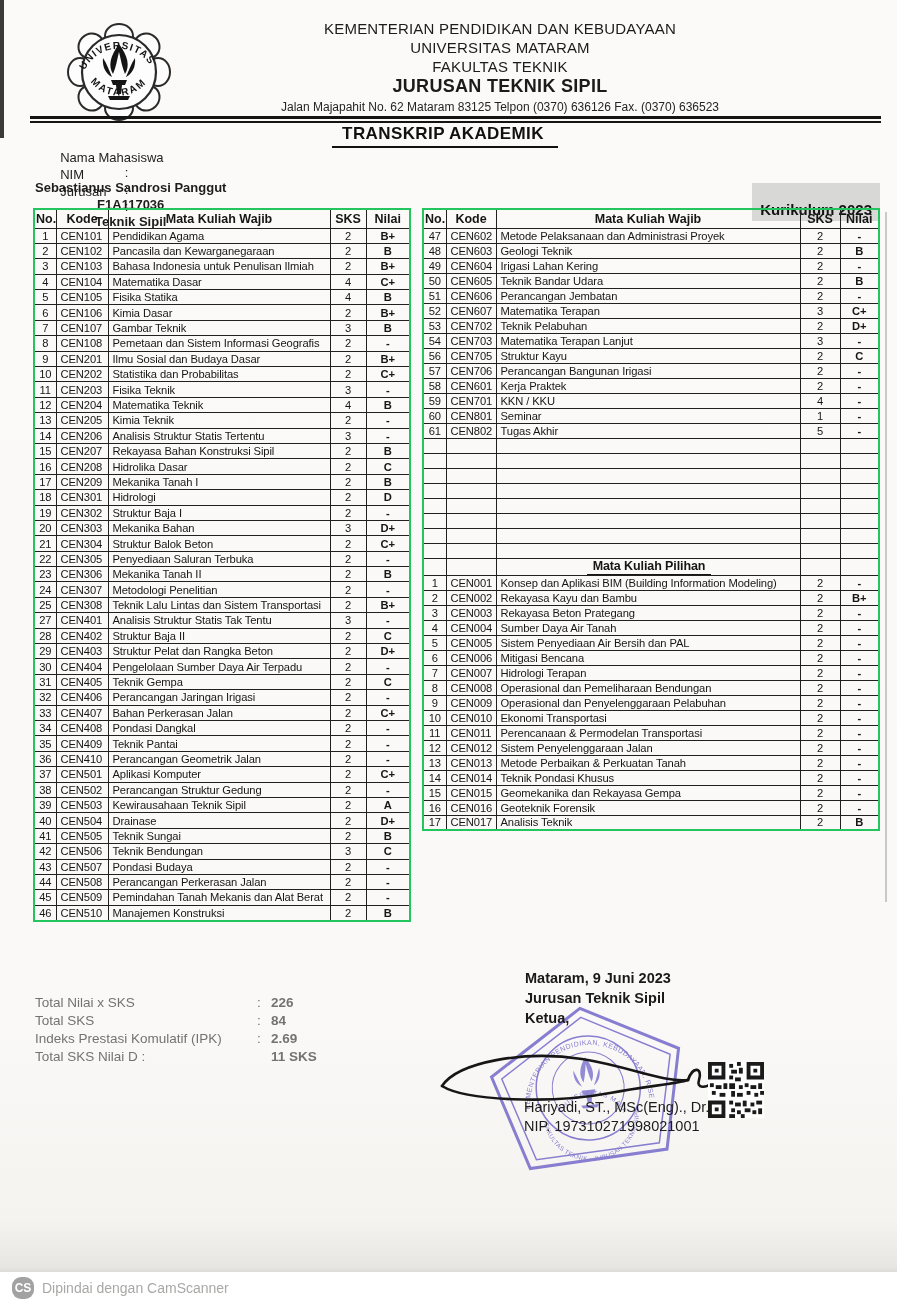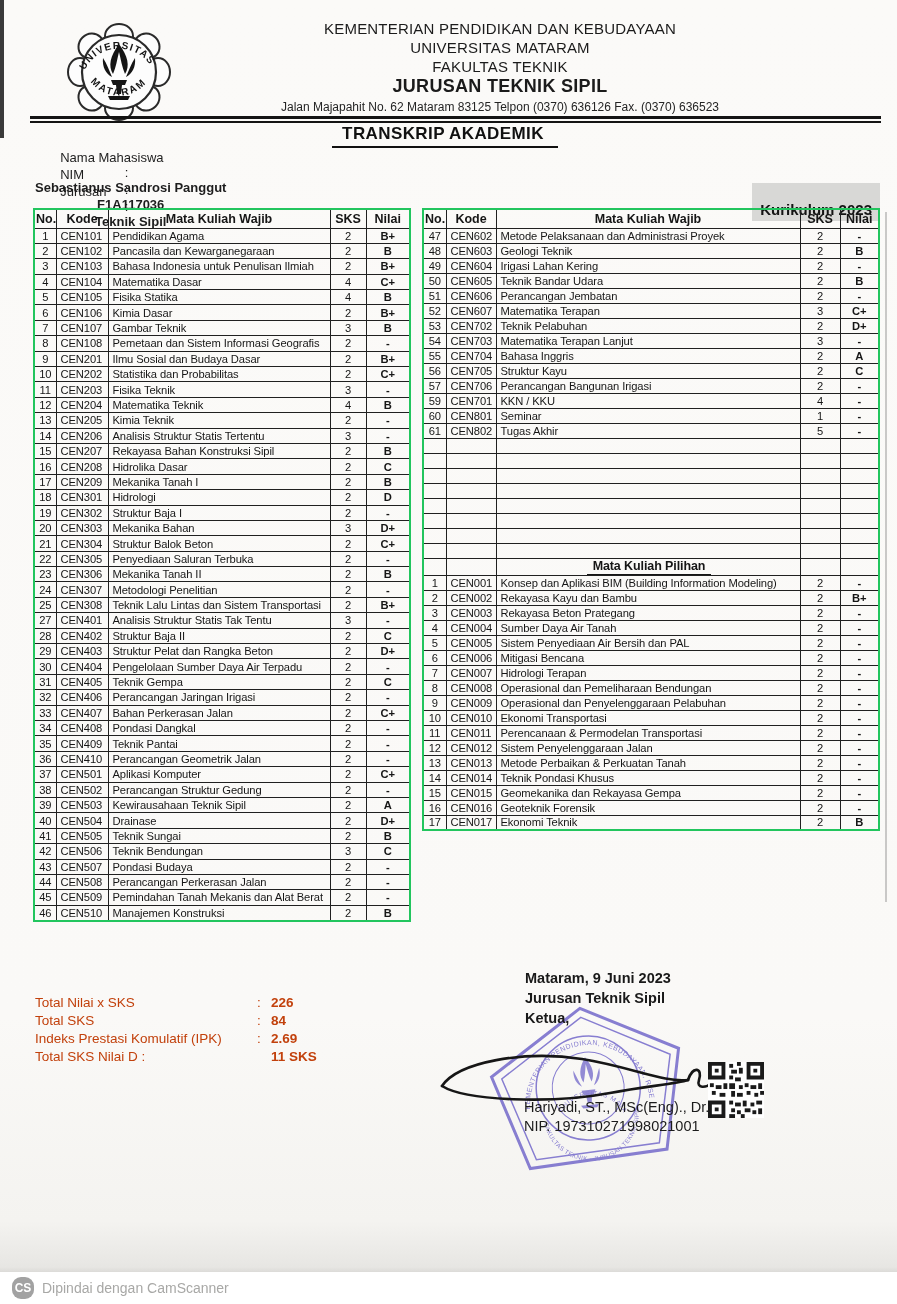--- a/index.html
+++ b/index.html
@@ -42,21 +42,21 @@
   td { font-size:11.2px; padding:0 2px; letter-spacing:-.1px; }
   .c-no { text-align:center; padding:0 1px; }
   .c-kode { padding-left:4px; }
   .c-nama { padding-left:4px; }
   .c-sks { text-align:center; }
   .c-nilai { text-align:center; font-weight:bold; }
   .pilihan-title { display:inline-block; font-size:12.5px; font-weight:bold; border-bottom:1.5px solid #161616; padding:0 6px 1px; }
   .pilihan-cell { text-align:center; }
 
   
-  .summary { position:absolute; left:35px; top:993px; font-size:13.5px; color:#c2410c; }
+  .summary { position:absolute; left:35px; top:993px; font-size:13.5px; color:#737373; }
   .sum-row { display:flex; height:18px; align-items:center; }
   .sum-label { width:222px; }
   .sum-sep { width:14px; }
   .sum-value { font-weight:bold; }
 
   
   .stamp { position:absolute; left:488px; top:1005px; width:200px; height:162px; opacity:.82; transform:rotate(-6deg); }
   .sig-head { position:absolute; left:525px; top:968px; font-size:14.5px; font-weight:600; color:#191919; line-height:20px; }
   .sig-scrawl { position:absolute; left:432px; top:1046px; width:306px; height:64px; }
   .sig-name { position:absolute; left:524px; top:1098px; font-size:14.5px; font-weight:500; color:#1b1b1b; line-height:19px; }
@@ -547,37 +547,37 @@
           <td class="c-nilai">D+</td>
         </tr>
         <tr>
           <td class="c-no">54</td>
           <td class="c-kode">CEN703</td>
           <td class="c-nama">Matematika Terapan Lanjut</td>
           <td class="c-sks">3</td>
           <td class="c-nilai">-</td>
         </tr>
         <tr>
-          <td class="c-no">55</td>
-          <td class="c-kode">CEN704</td>
-          <td class="c-nama">Bahasa Inggris</td>
-          <td class="c-sks">2</td>
-          <td class="c-nilai">A</td>
-        </tr>
-        <tr>
           <td class="c-no">56</td>
           <td class="c-kode">CEN705</td>
           <td class="c-nama">Struktur Kayu</td>
           <td class="c-sks">2</td>
           <td class="c-nilai">C</td>
         </tr>
         <tr>
           <td class="c-no">57</td>
           <td class="c-kode">CEN706</td>
           <td class="c-nama">Perancangan Bangunan Irigasi</td>
+          <td class="c-sks">2</td>
+          <td class="c-nilai">-</td>
+        </tr>
+        <tr>
+          <td class="c-no">58</td>
+          <td class="c-kode">CEN601</td>
+          <td class="c-nama">Kerja Praktek</td>
           <td class="c-sks">2</td>
           <td class="c-nilai">-</td>
         </tr>
         <tr>
           <td class="c-no">59</td>
           <td class="c-kode">CEN701</td>
           <td class="c-nama">KKN / KKU</td>
           <td class="c-sks">4</td>
           <td class="c-nilai">-</td>
         </tr>
@@ -766,21 +766,21 @@
         <tr>
           <td class="c-no">16</td>
           <td class="c-kode">CEN016</td>
           <td class="c-nama">Geoteknik Forensik</td>
           <td class="c-sks">2</td>
           <td class="c-nilai">-</td>
         </tr>
         <tr>
           <td class="c-no">17</td>
           <td class="c-kode">CEN017</td>
-          <td class="c-nama">Ekonomi Teknik</td>
+          <td class="c-nama">Analisis Teknik</td>
           <td class="c-sks">2</td>
           <td class="c-nilai">B</td>
         </tr>
       </tbody>
   </table>
 
   <div class="summary">
     <div class="sum-row">
       <span class="sum-label">Total Nilai x SKS</span>
       <span class="sum-sep">:</span>

